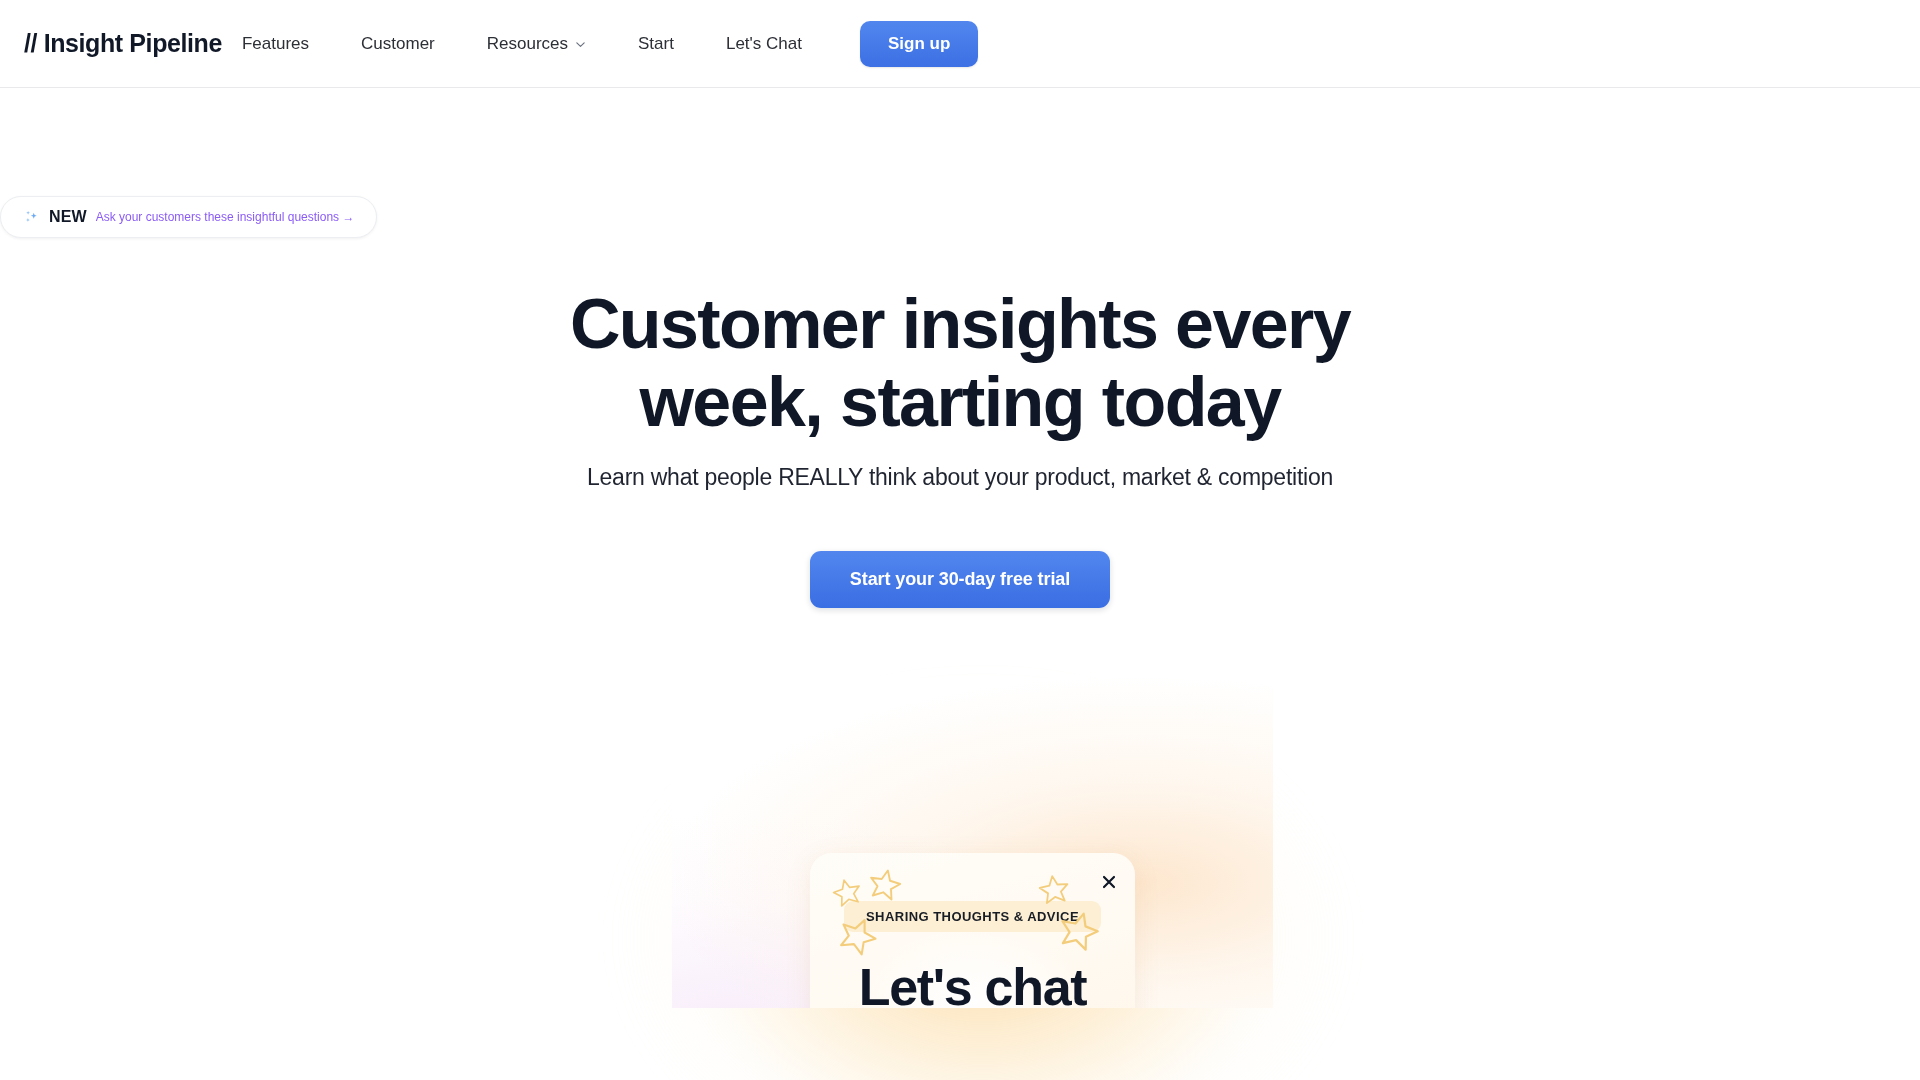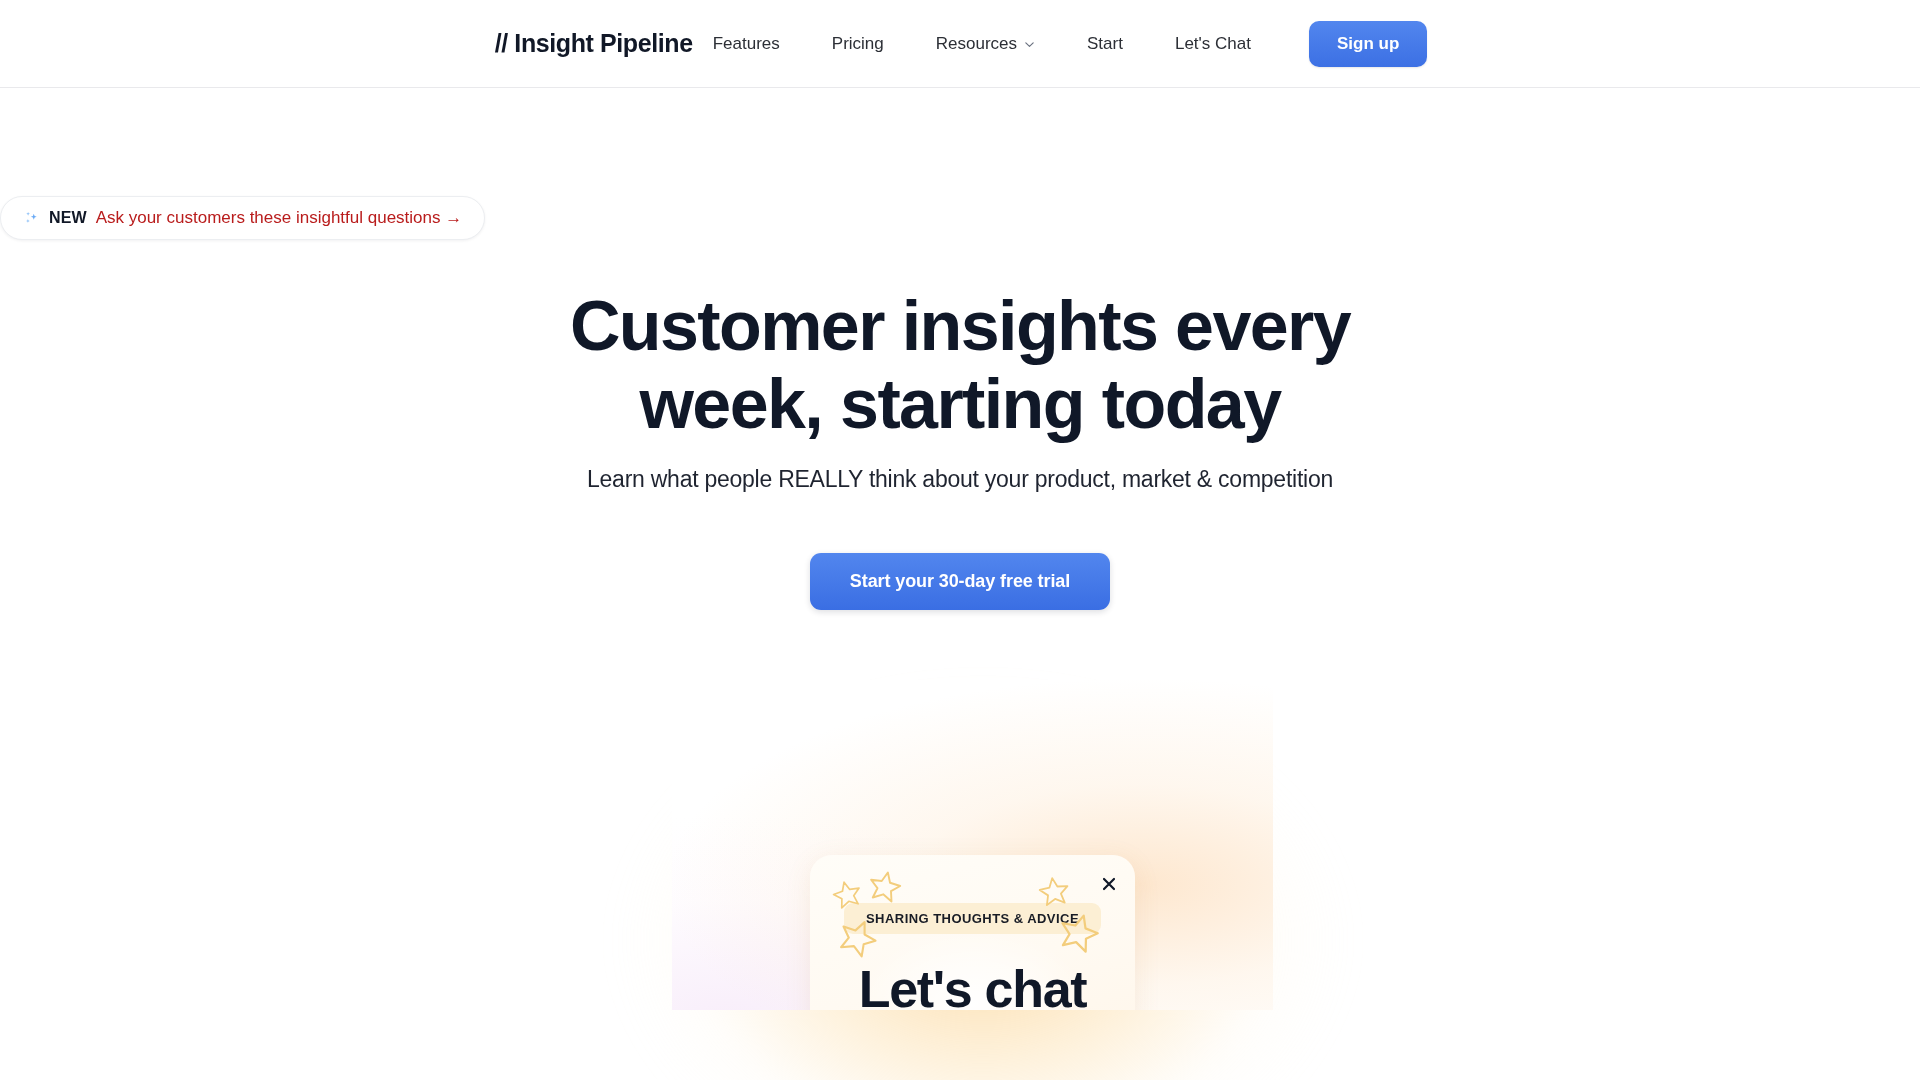--- a/index.html
+++ b/index.html
@@ -12,21 +12,21 @@
 
   
   .site-header{
     position:relative;
     height:88px;
     width:1920px;
     background:#ffffff;
     border-bottom:1px solid #e9e9ec;
     display:flex;
     align-items:center;
-    justify-content:center;
+    justify-content:flex-start;
     padding:0 22px 0 22px;
   }
   .brand{
     font-size:25px;
     font-weight:700;
     letter-spacing:-0.4px;
     color:#111827;
     white-space:nowrap;
     padding-left:2px;
   }
@@ -87,22 +87,22 @@
     white-space:nowrap;
   }
   .sparkle-icon{ width:17px; height:17px; display:block; flex:none; }
   .badge-new{
     font-size:16px;
     font-weight:700;
     color:#111827;
     letter-spacing:0.1px;
   }
   .badge-text{
-    font-size:17px;
-    color:#b91c1c;
+    font-size:12px;
+    color:#8b5cf6;
   }
 
   .headline{
     margin-top:47px;
     font-size:70px;
     line-height:1.12;
     font-weight:700;
     letter-spacing:-1.6px;
     color:#101828;
     max-width:900px;
@@ -227,21 +227,21 @@
 <header class="site-header">
   <div class="brand">// Insight Pipeline</div>
 
   <nav class="nav">
 
     <a class="nav-link">
       <span>Features</span>
     </a>
 
     <a class="nav-link">
-      <span>Pricing</span>
+      <span>Customer</span>
     </a>
 
     <a class="nav-link">
       <span>Resources</span>
       <span class="chev">
         <svg width="11" height="11" viewBox="0 0 12 12">
             <path d="M2 4.2 L6 8 L10 4.2" fill="none" stroke="#6b7280" stroke-width="1.3" stroke-linecap="round" stroke-linejoin="round"></path>
           </svg>
       </span>
     </a>

